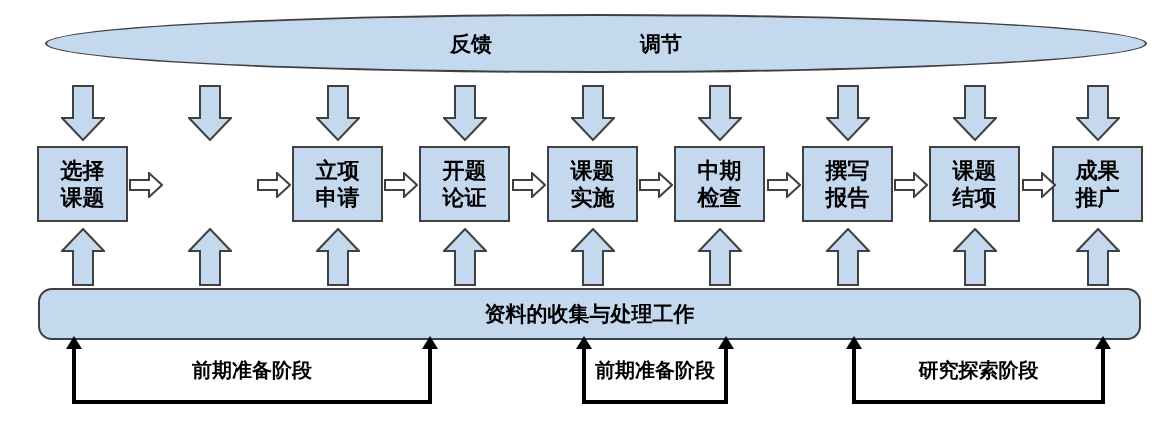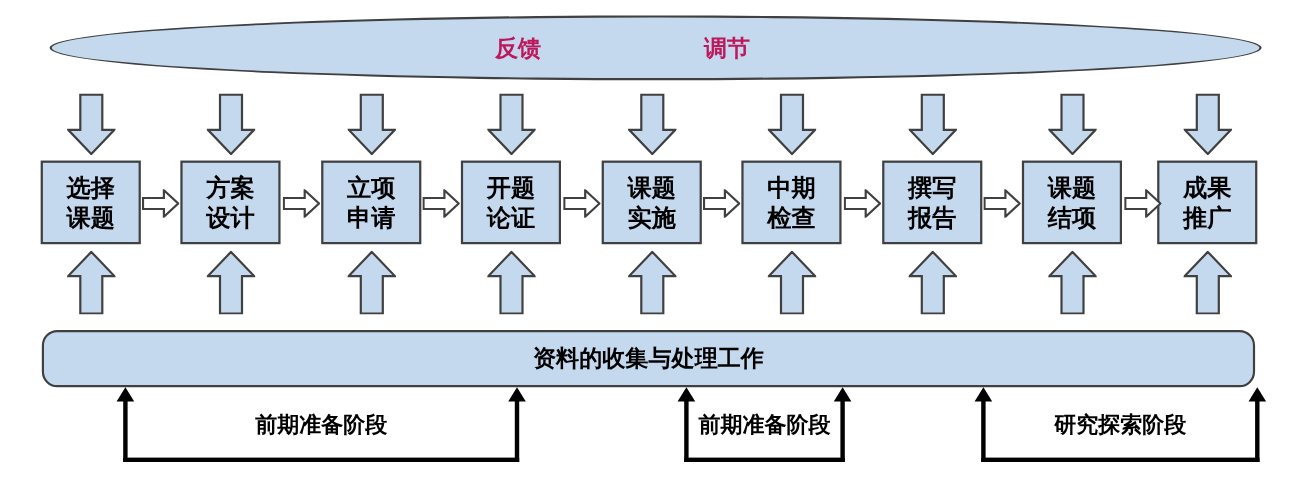--- a/index.html
+++ b/index.html
@@ -3,43 +3,43 @@
 <meta charset="utf-8">
 <style>
   html,body{margin:0;padding:0;background:#ffffff;}
   body{font-family:"Liberation Sans","DejaVu Sans",sans-serif;}
   .stage{position:relative;width:1173px;height:437px;background:#ffffff;overflow:hidden;}
 
   
   .ellipse{position:absolute;left:45px;top:14px;width:1102px;height:59px;
     background:#c5d9ee;border:2px solid #404040;border-radius:50%;box-sizing:border-box;}
   .ellipse-label{position:absolute;top:50%;transform:translateY(-50%);
-    font-size:21px;font-weight:bold;color:#be185d;white-space:nowrap;}
+    font-size:21px;font-weight:bold;color:#000000;white-space:nowrap;}
   .ellipse-label.l1{left:403px;}
   .ellipse-label.l2{left:593px;}
 
   
   .col{position:absolute;top:85px;width:91px;height:203px;}
   .col .ar-down{position:absolute;top:0;left:50%;transform:translateX(-50%);width:44px;height:56px;}
   .col .box{position:absolute;top:61px;left:0;width:91px;height:76px;background:#c5d9ee;
     border:2px solid #404040;box-sizing:border-box;display:flex;align-items:center;justify-content:center;}
   .box-label{font-size:22px;line-height:27px;font-weight:bold;color:#000;text-align:right;white-space:pre-line;}
   .col .ar-up{position:absolute;top:143px;left:50%;transform:translateX(-50%);width:44px;height:58px;}
 
   
   .ar-right{position:absolute;top:172px;width:34px;height:26px;}
 
   
   .bar{position:absolute;left:38px;top:288px;width:1103px;height:52px;background:#c5d9ee;
     border:2px solid #404040;border-radius:14px;box-sizing:border-box;
-    display:flex;align-items:center;justify-content:center;margin-top:12px;}
+    display:flex;align-items:center;justify-content:center;}
   .bar-label{font-size:21px;font-weight:bold;color:#000;}
 
   
-  .phase{position:absolute;top:352px;height:68px;margin-left:40px;}
+  .phase{position:absolute;top:336px;height:68px;}
   .bracket{position:absolute;left:0;right:0;top:9px;bottom:0;
     border-left:4px solid #000;border-right:4px solid #000;border-bottom:4px solid #000;box-sizing:border-box;}
   .tri{position:absolute;top:0;width:0;height:0;
     border-left:8px solid transparent;border-right:8px solid transparent;border-bottom:13px solid #000;}
   .tri-l{left:-6px;}
   .tri-r{right:-6px;}
   .phase-label{position:absolute;left:0;right:0;top:21px;text-align:center;
     font-size:20px;font-weight:bold;color:#000;white-space:nowrap;}
 
   svg polygon.blue{fill:#c5d9ee;stroke:#404040;stroke-width:2;stroke-linejoin:miter;}
@@ -64,24 +64,20 @@
 课题</span>
       </div>
     <svg class="ar-up" viewBox="0 0 44 58">
         <polygon class="blue" points="22,1 43,23 32,23 32,57 12,57 12,23 1,23"></polygon>
       </svg>
   </div>
   <div class="col" style="left:164px">
     <svg class="ar-down" viewBox="0 0 44 56">
         <polygon class="blue" points="12,1 32,1 32,33 43,33 22,55 1,33 12,33"></polygon>
       </svg>
-    <div class="box">
-        <span class="box-label">方案
-设计</span>
-      </div>
     <svg class="ar-up" viewBox="0 0 44 58">
         <polygon class="blue" points="22,1 43,23 32,23 32,57 12,57 12,23 1,23"></polygon>
       </svg>
   </div>
   <div class="col" style="left:419px">
     <svg class="ar-down" viewBox="0 0 44 56">
         <polygon class="blue" points="12,1 32,1 32,33 43,33 22,55 1,33 12,33"></polygon>
       </svg>
     <div class="box">
         <span class="box-label">开题

